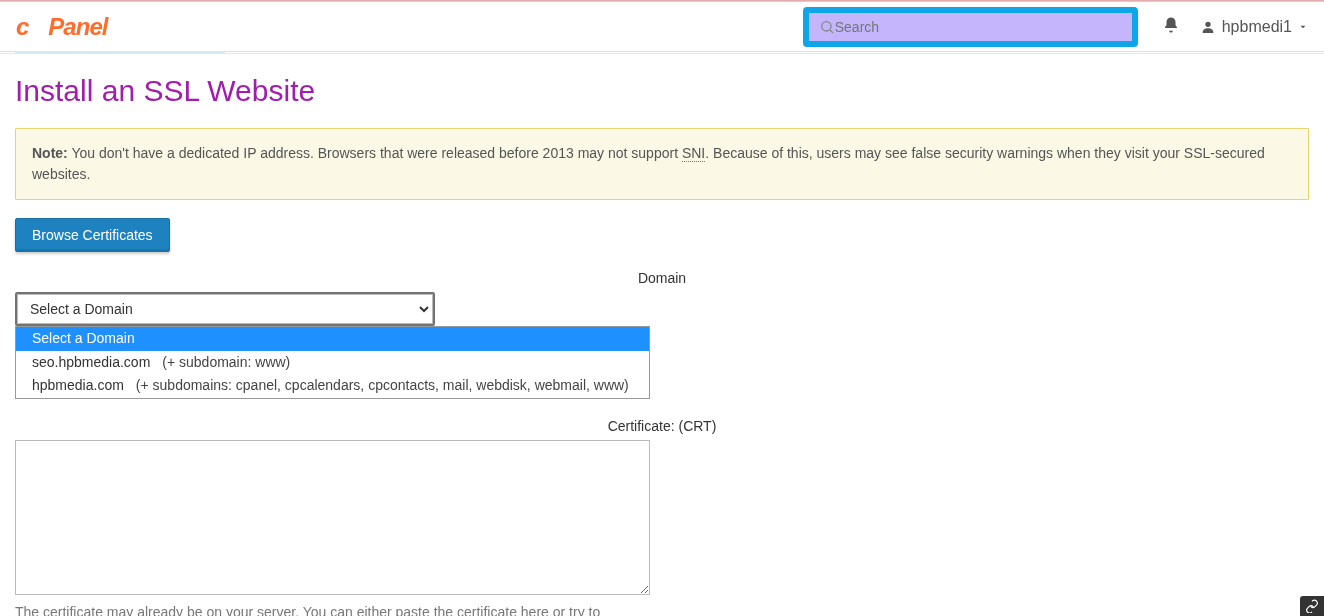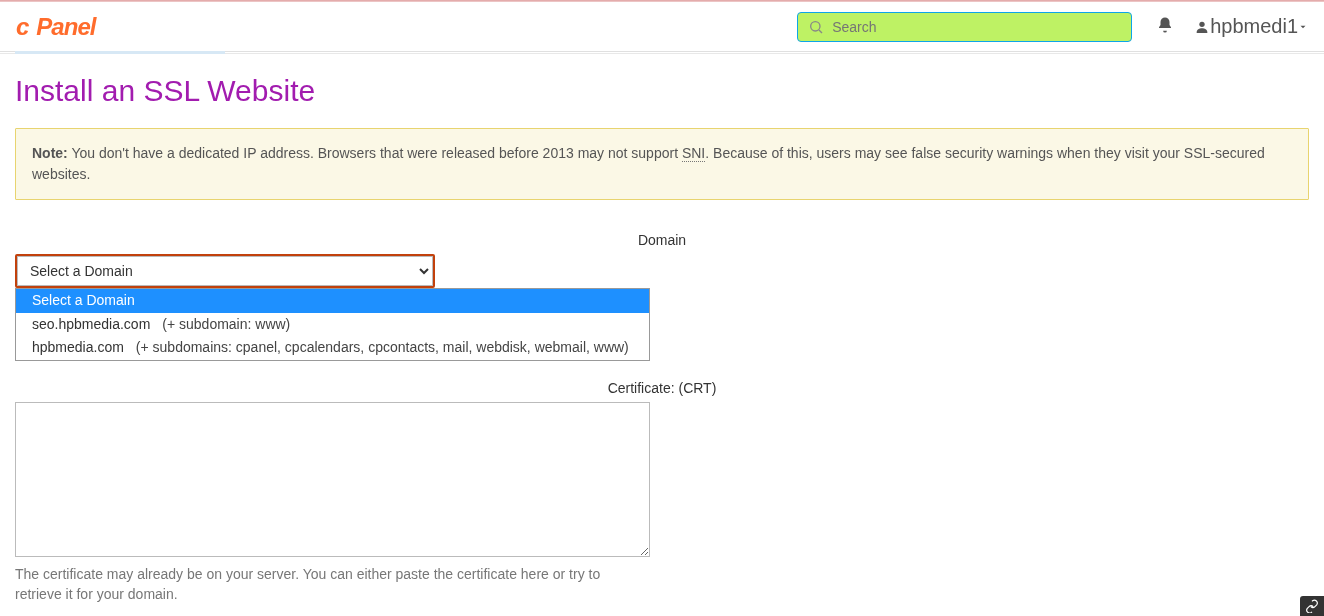--- a/index.html
+++ b/index.html
@@ -1,45 +1,45 @@
 <!DOCTYPE html>
 <html><head>
   <meta charset="utf-8">
   <style>
     * { box-sizing: border-box; margin: 0; padding: 0; }
     body { font-family: -apple-system, BlinkMacSystemFont, "Segoe UI", Arial, sans-serif; font-size: 14px; color: #333; background: #fff; }
     
     .top-border { height: 2px; background: linear-gradient(to bottom, #e0a0a0, #f0d0d0); }
     .header { display: flex; align-items: center; height: 50px; padding: 0 16px; border-bottom: 1px solid #e0e0e0; }
-    .logo { display: flex; align-items: center; gap: 8px; font-style: italic; font-weight: 700; font-size: 24px; color: #ff6c2c; font-family: Arial, sans-serif; letter-spacing: -1px; }
+    .logo { display: flex; align-items: center; gap: 20px; font-style: italic; font-weight: 700; font-size: 24px; color: #ff6c2c; font-family: Arial, sans-serif; letter-spacing: -1px; }
     .logo-text::before { content: "c"; }
     .spacer { flex: 1; }
-    .search-box { display: flex; align-items: center; background: #bef264; border: 1px solid #0ea5e9; border-radius: 4px; padding: 6px 10px; width: 335px; gap: 8px; }
+    .search-box { display: flex; align-items: center; background: #c4b5fd; border: 6px solid #0ea5e9; border-radius: 4px; padding: 6px 10px; width: 335px; }
     .search-box input { border: none; background: transparent; outline: none; flex: 1; font-size: 14px; color: #666; }
     .search-icon-svg { width: 16px; height: 16px; }
     .header-icon { margin-left: 24px; color: #555; cursor: pointer; }
-    .user-menu { display: flex; align-items: center; margin-left: 20px; color: #555; cursor: pointer; font-size: 20px; }
+    .user-menu { display: flex; align-items: center; gap: 6px; margin-left: 20px; color: #555; cursor: pointer; font-size: 16px; }
     
     .tab-strip { height: 2px; background: #fff; position: relative; border-bottom: 1px solid #e8e8e8; }
     .tab-active-indicator { position: absolute; left: 15px; top: -1px; width: 210px; height: 3px; background: #d7e8f5; }
     
     .content { padding: 20px 15px 30px 15px; }
     
     h1 { font-size: 30px; font-weight: 400; color: #a21caf; margin-bottom: 20px; }
     
-    .alert { border: 1px solid #e8d46f; background: #fbf8e6; padding: 14px 16px; color: #555; line-height: 1.5; margin-bottom: 32px; border-radius: 1px; }
+    .alert { border: 1px solid #e8d46f; background: #fbf8e6; padding: 14px 16px; color: #555; line-height: 1.5; margin-bottom: 18px; border-radius: 1px; }
     .alert b { font-weight: 700; }
     .sni { border-bottom: 1px dotted #777; }
     
     .btn-primary { display: inline-block; background: #1f82c0; color: #fff; border: 1px solid #1a6fa3; padding: 8px 16px; font-size: 14px; cursor: pointer; border-radius: 2px; box-shadow: 0 2px 3px rgba(0,0,0,0.2), inset 0 -2px 0 rgba(0,0,0,0.1); }
     
     .form-group { margin-top: 18px; }
     .form-label { display: block; margin-bottom: 6px; color: #333; font-size: 14px; text-align: center; }
     
-    .select-wrap { position: relative; width: 420px; border: 2px solid #c2410c; border-radius: 2px; }
+    .select-wrap { position: relative; width: 420px; border: 2px solid #737373; border-radius: 2px; }
     .select-wrap select { width: 100%; padding: 5px 8px; font-size: 14px; color: #333; border: 1px solid #bbb; background: #fff; height: 30px; }
     
     .dropdown-open { position: absolute; left: -2px; top: 100%; margin-top: 2px; width: 635px; border: 1px solid #999; background: #fff; z-index: 10; font-size: 14px; }
     .dropdown-option { padding: 2px 16px; color: #333; cursor: pointer; line-height: 1.4; }
     .dropdown-option.selected { background: #1e90ff; color: #fff; }
     .dropdown-option .subext { margin-left: 12px; color: #444; }
     
     .cert-group { margin-top: 92px; }
     .textarea-cert { width: 635px; height: 155px; border: 1px solid #bbb; padding: 6px; font-family: monospace; font-size: 13px; resize: both; display: block; }
     .hint { color: #777; font-size: 14px; margin-top: 8px; max-width: 635px; line-height: 1.4; }
@@ -86,20 +86,21 @@
 </div>
 
 <div class="content">
 
   <h1>Install an SSL Website</h1>
 
   <div class="alert">
     <b>Note:</b><span> You don't have a dedicated IP address. Browsers that were released before 2013 may not support </span><span class="sni">SNI</span><span>. Because of this, users may see false security warnings when they visit your SSL-secured websites.</span>
   </div>
 
+  <button class="btn-primary">Browse Certificates</button>
 
   <div class="form-group">
     <label class="form-label">Domain</label>
     <div class="select-wrap">
       <select>
         <option>Select a Domain</option>
       </select>
       <div class="dropdown-open">
         <div class="dropdown-option selected">
           <span>Select a Domain</span>

